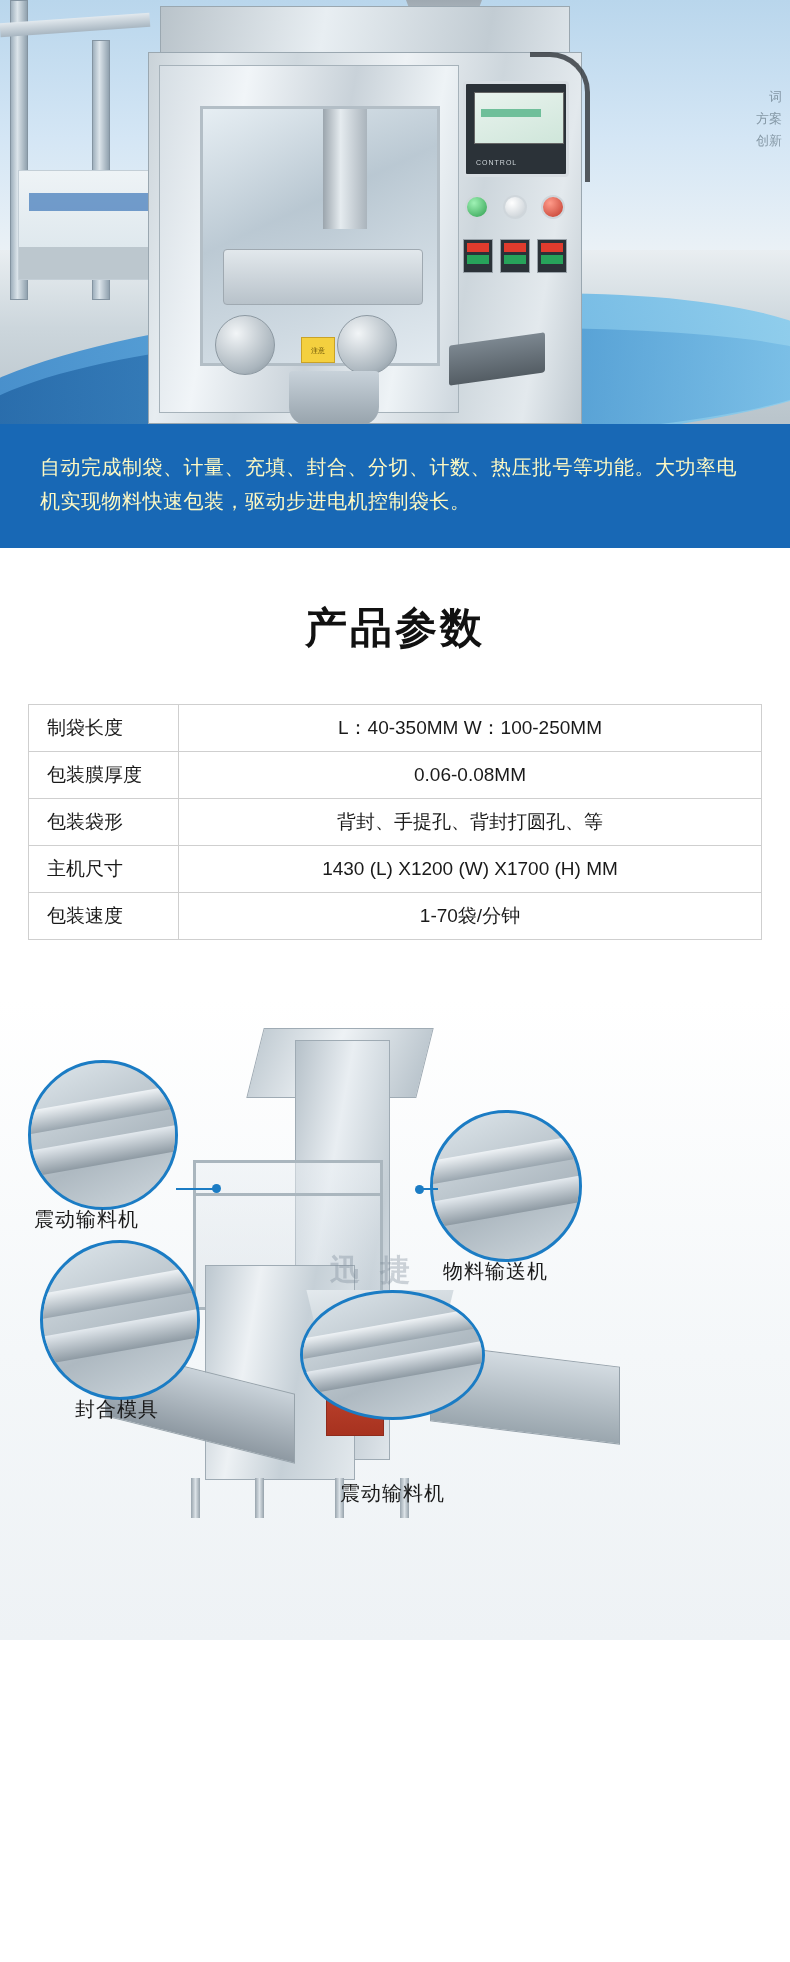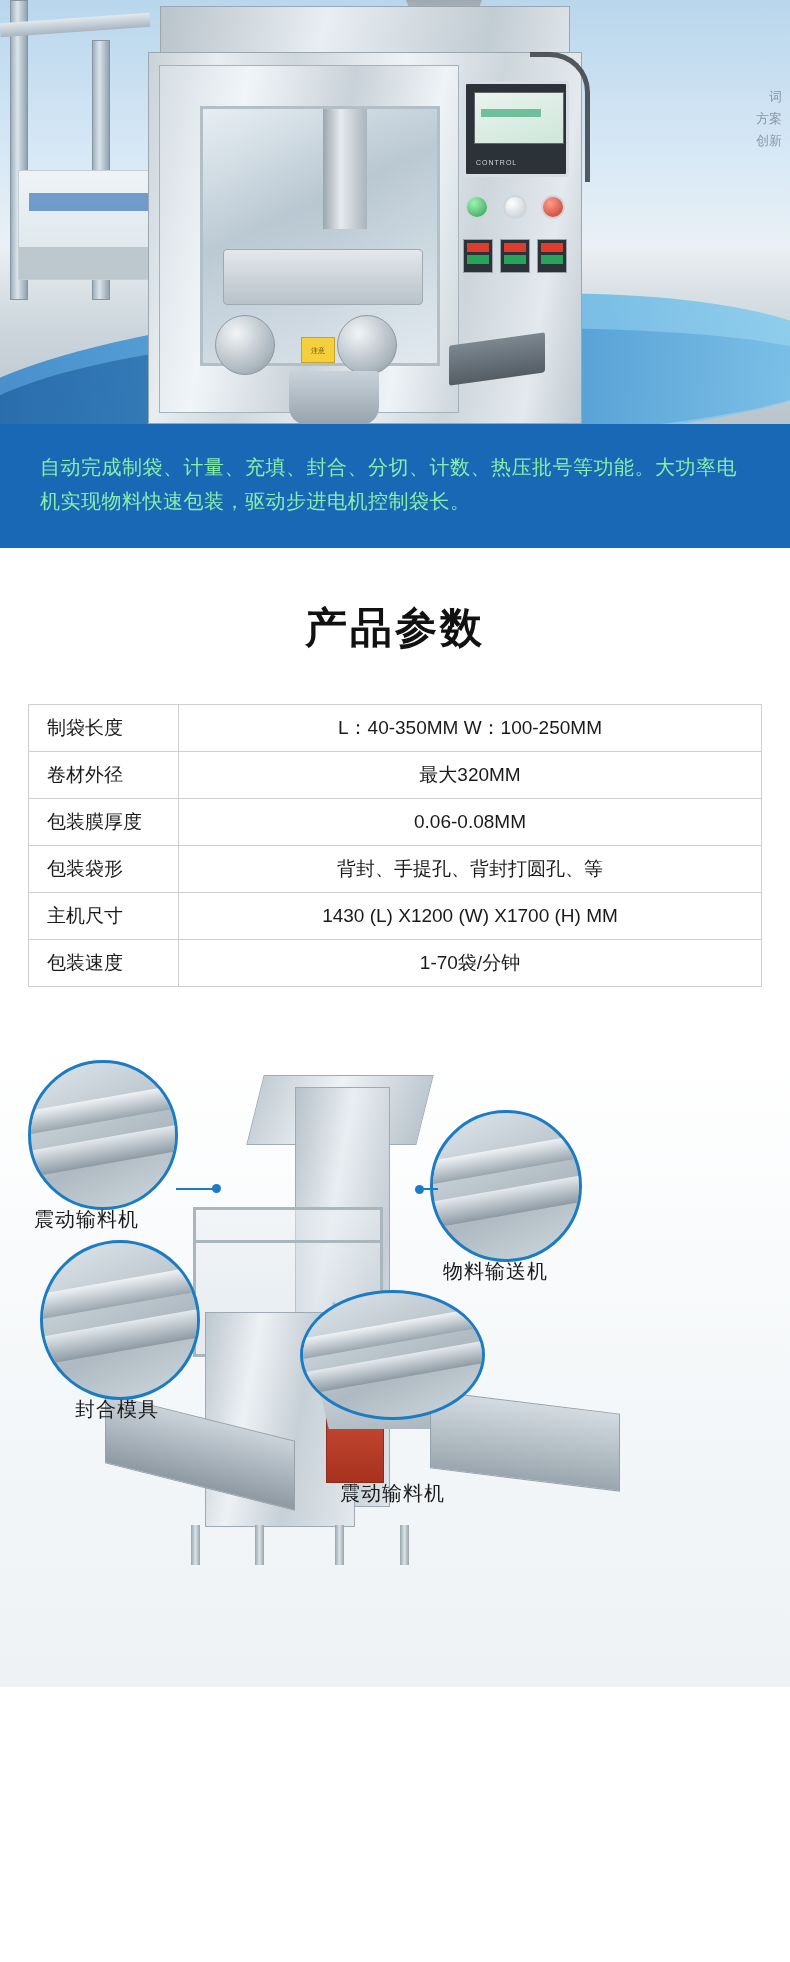--- a/index.html
+++ b/index.html
@@ -249,21 +249,21 @@
   }
 
   
   .banner {
     width: 790px;
     background: #1868b5;
     padding: 26px 40px 30px 40px;
   }
   .banner p {
     margin: 0;
-    color: #86efac;
+    color: #fef9c3;
     font-size: 20px;
     line-height: 34px;
     letter-spacing: .5px;
   }
 
   
   .section-title {
     text-align: center;
     font-size: 42px;
     font-weight: bold;
@@ -508,24 +508,20 @@
 <div class="section-title">产品参数</div>
 
 <div class="spec-wrap">
   <table class="spec">
     <tbody>
       <tr>
         <td class="k">制袋长度</td>
         <td class="v">L：40-350MM W：100-250MM</td>
       </tr>
       <tr>
-        <td class="k">卷材外径</td>
-        <td class="v">最大320MM</td>
-      </tr>
-      <tr>
         <td class="k">包装膜厚度</td>
         <td class="v">0.06-0.08MM</td>
       </tr>
       <tr>
         <td class="k">包装袋形</td>
         <td class="v">背封、手提孔、背封打圆孔、等</td>
       </tr>
       <tr>
         <td class="k">主机尺寸</td>
         <td class="v">1430 (L) X1200 (W) X1700 (H) MM</td>

